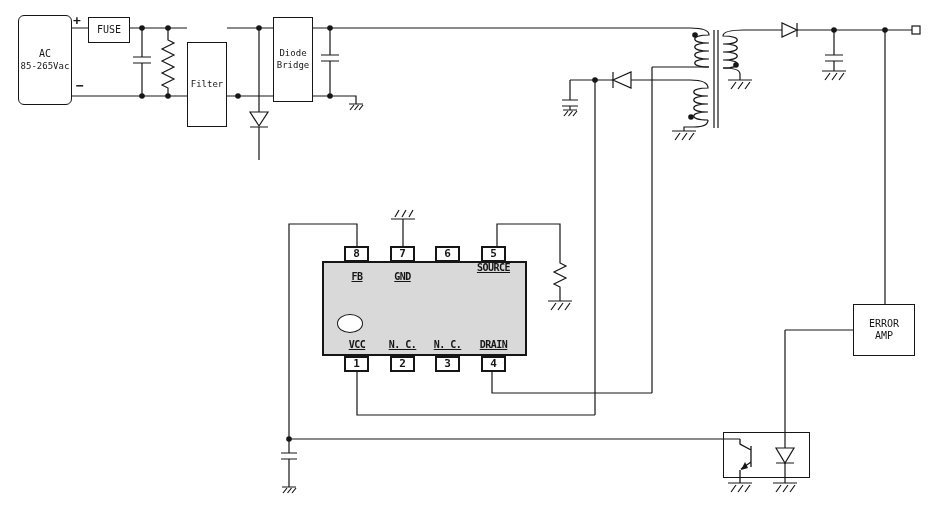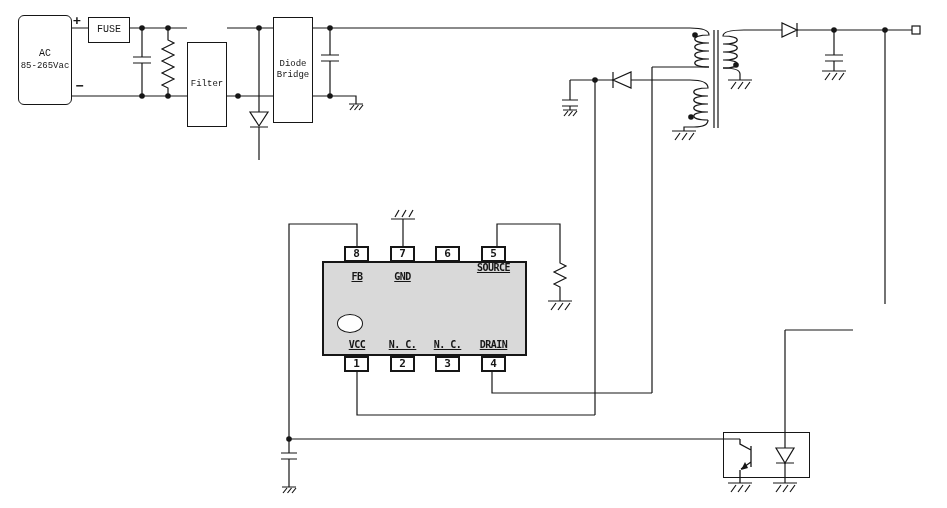--- a/index.html
+++ b/index.html
@@ -1,21 +1,21 @@
 <!DOCTYPE html>
 <html><head>
 <meta charset="utf-8">
 <style>
   html,body{margin:0;padding:0;background:#fff;}
   .stage{position:relative;width:947px;height:508px;background:#ffffff;overflow:hidden;
          font-family:"DejaVu Sans Mono","Liberation Mono",monospace;color:#161616;}
   .stage svg{position:absolute;left:0;top:0;z-index:1;}
   .box{position:absolute;box-sizing:border-box;border:1.6px solid #161616;background:transparent;
        display:flex;flex-direction:column;align-items:center;justify-content:center;
-       text-align:right;z-index:2;line-height:1.25;font-family:Liberation Mono, monospace;}
+       text-align:right;z-index:2;line-height:1.25;}
   .lbl-10{font-size:10px;}
   .lbl-9{font-size:9px;}
   .sign{position:absolute;z-index:2;font-size:13px;font-weight:bold;}
   .icbody{position:absolute;left:322px;top:261px;width:205px;height:95px;box-sizing:border-box;
           background:#d9d9d9;border:2px solid #161616;z-index:2;}
   .pin{position:absolute;width:25px;height:16px;box-sizing:border-box;background:#fff;
        border:2px solid #161616;z-index:3;font-size:11px;font-weight:bold;line-height:12px;
        text-align:center;}
   .iclabel{position:absolute;z-index:4;font-size:10px;font-weight:bold;text-align:center;
            letter-spacing:-0.5px;text-decoration:underline;}
@@ -138,25 +138,29 @@
   <div class="sign" style="left:76px;top:78px;">−</div>
 
   <div class="box lbl-10" style="left:88px;top:17px;width:42px;height:26px;">
     <div>FUSE</div>
   </div>
 
   <div class="box lbl-9" style="left:187px;top:17px;width:40px;height:85px;margin-top:25px;">
     <div>Filter</div>
   </div>
 
-  <div class="box lbl-9" style="left:273px;top:17px;width:40px;height:106px;">
+  <div class="box lbl-9" style="left:273px;top:17px;width:40px;height:85px;">
     <div>Diode</div>
     <div>Bridge</div>
   </div>
 
+  <div class="box lbl-10" style="left:853px;top:304px;width:62px;height:52px;">
+    <div>ERROR</div>
+    <div>AMP</div>
+  </div>
 
   <div class="box" style="left:723px;top:432px;width:87px;height:46px;border-width:1.3px;z-index:0;"></div>
 
   <div class="icbody"></div>
   <div class="pin1dot"></div>
 
   <div class="pin" style="left:344px;top:246px;">8</div>
   <div class="pin" style="left:390px;top:246px;">7</div>
   <div class="pin" style="left:435px;top:246px;">6</div>
   <div class="pin" style="left:481px;top:246px;">5</div>

